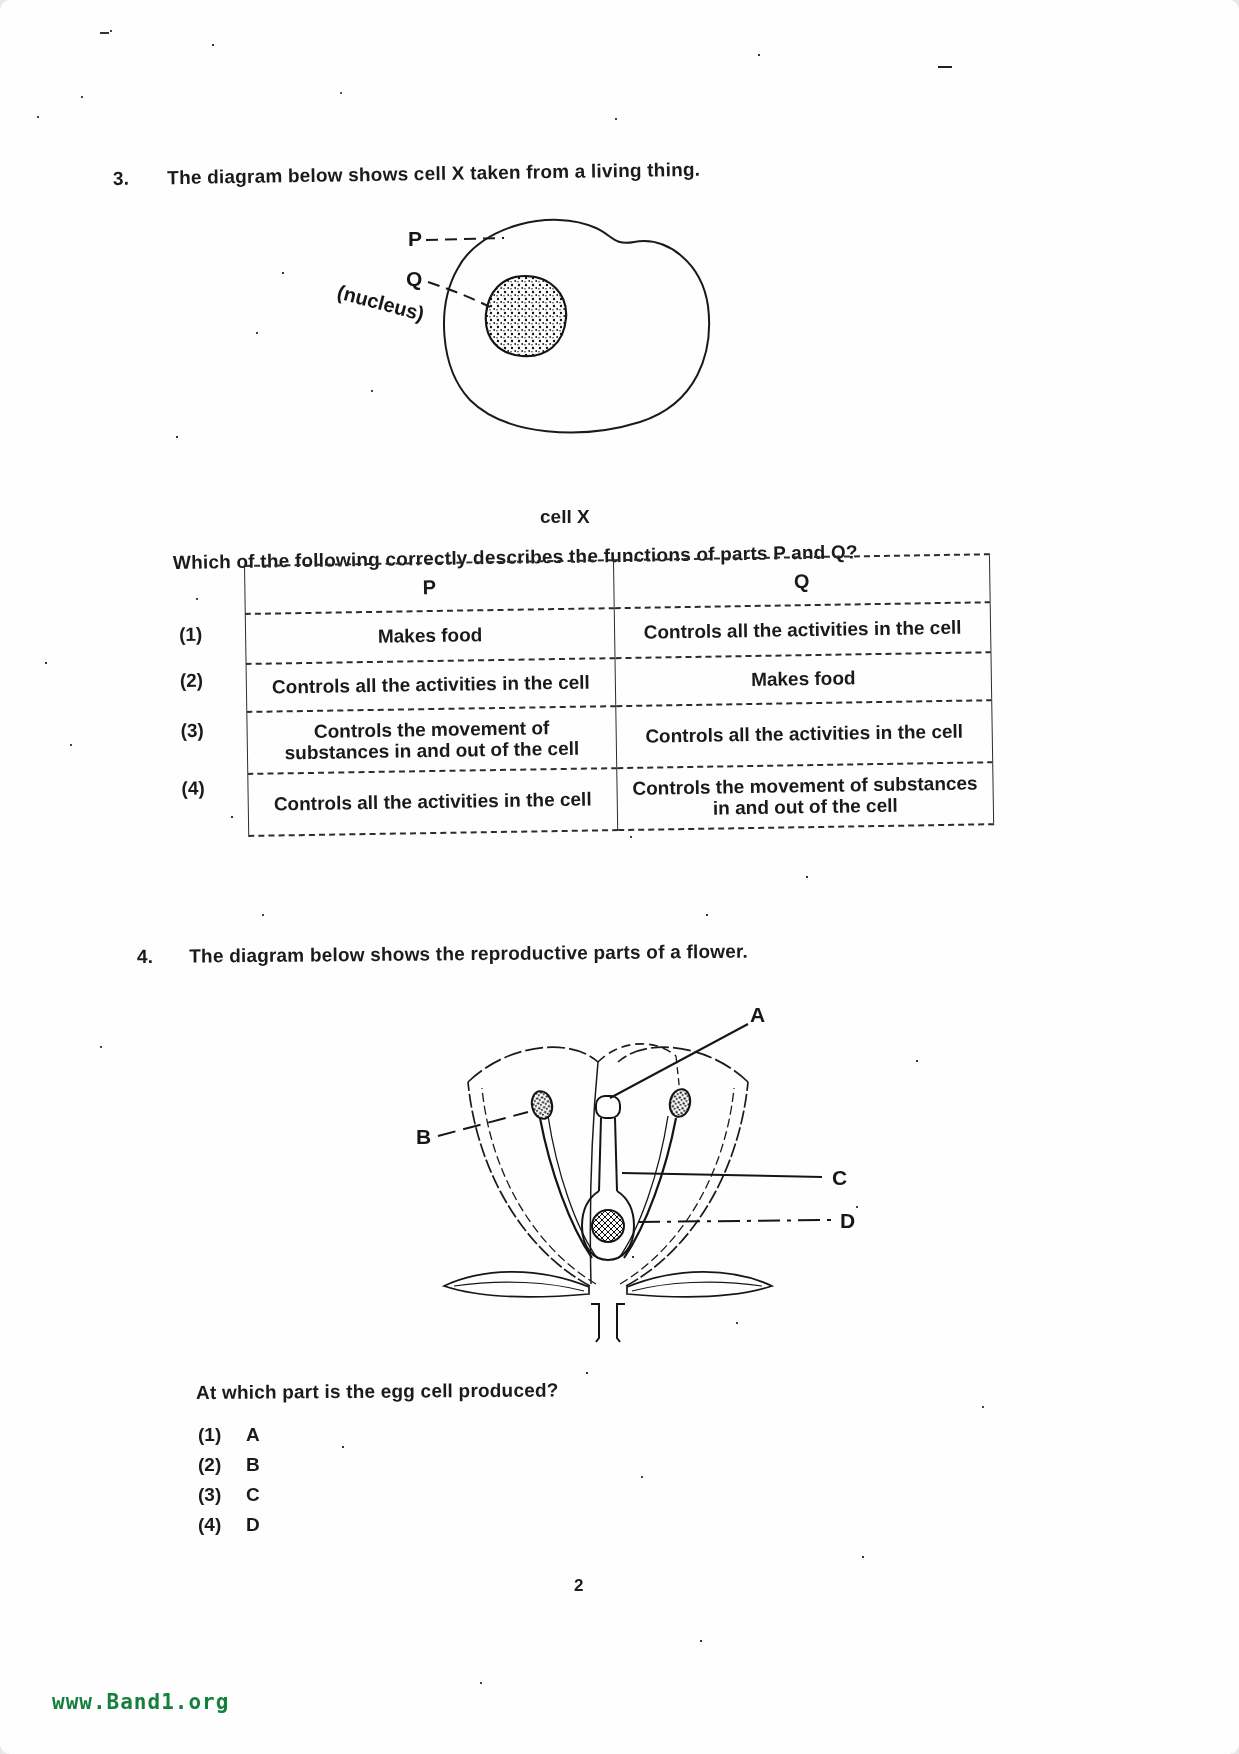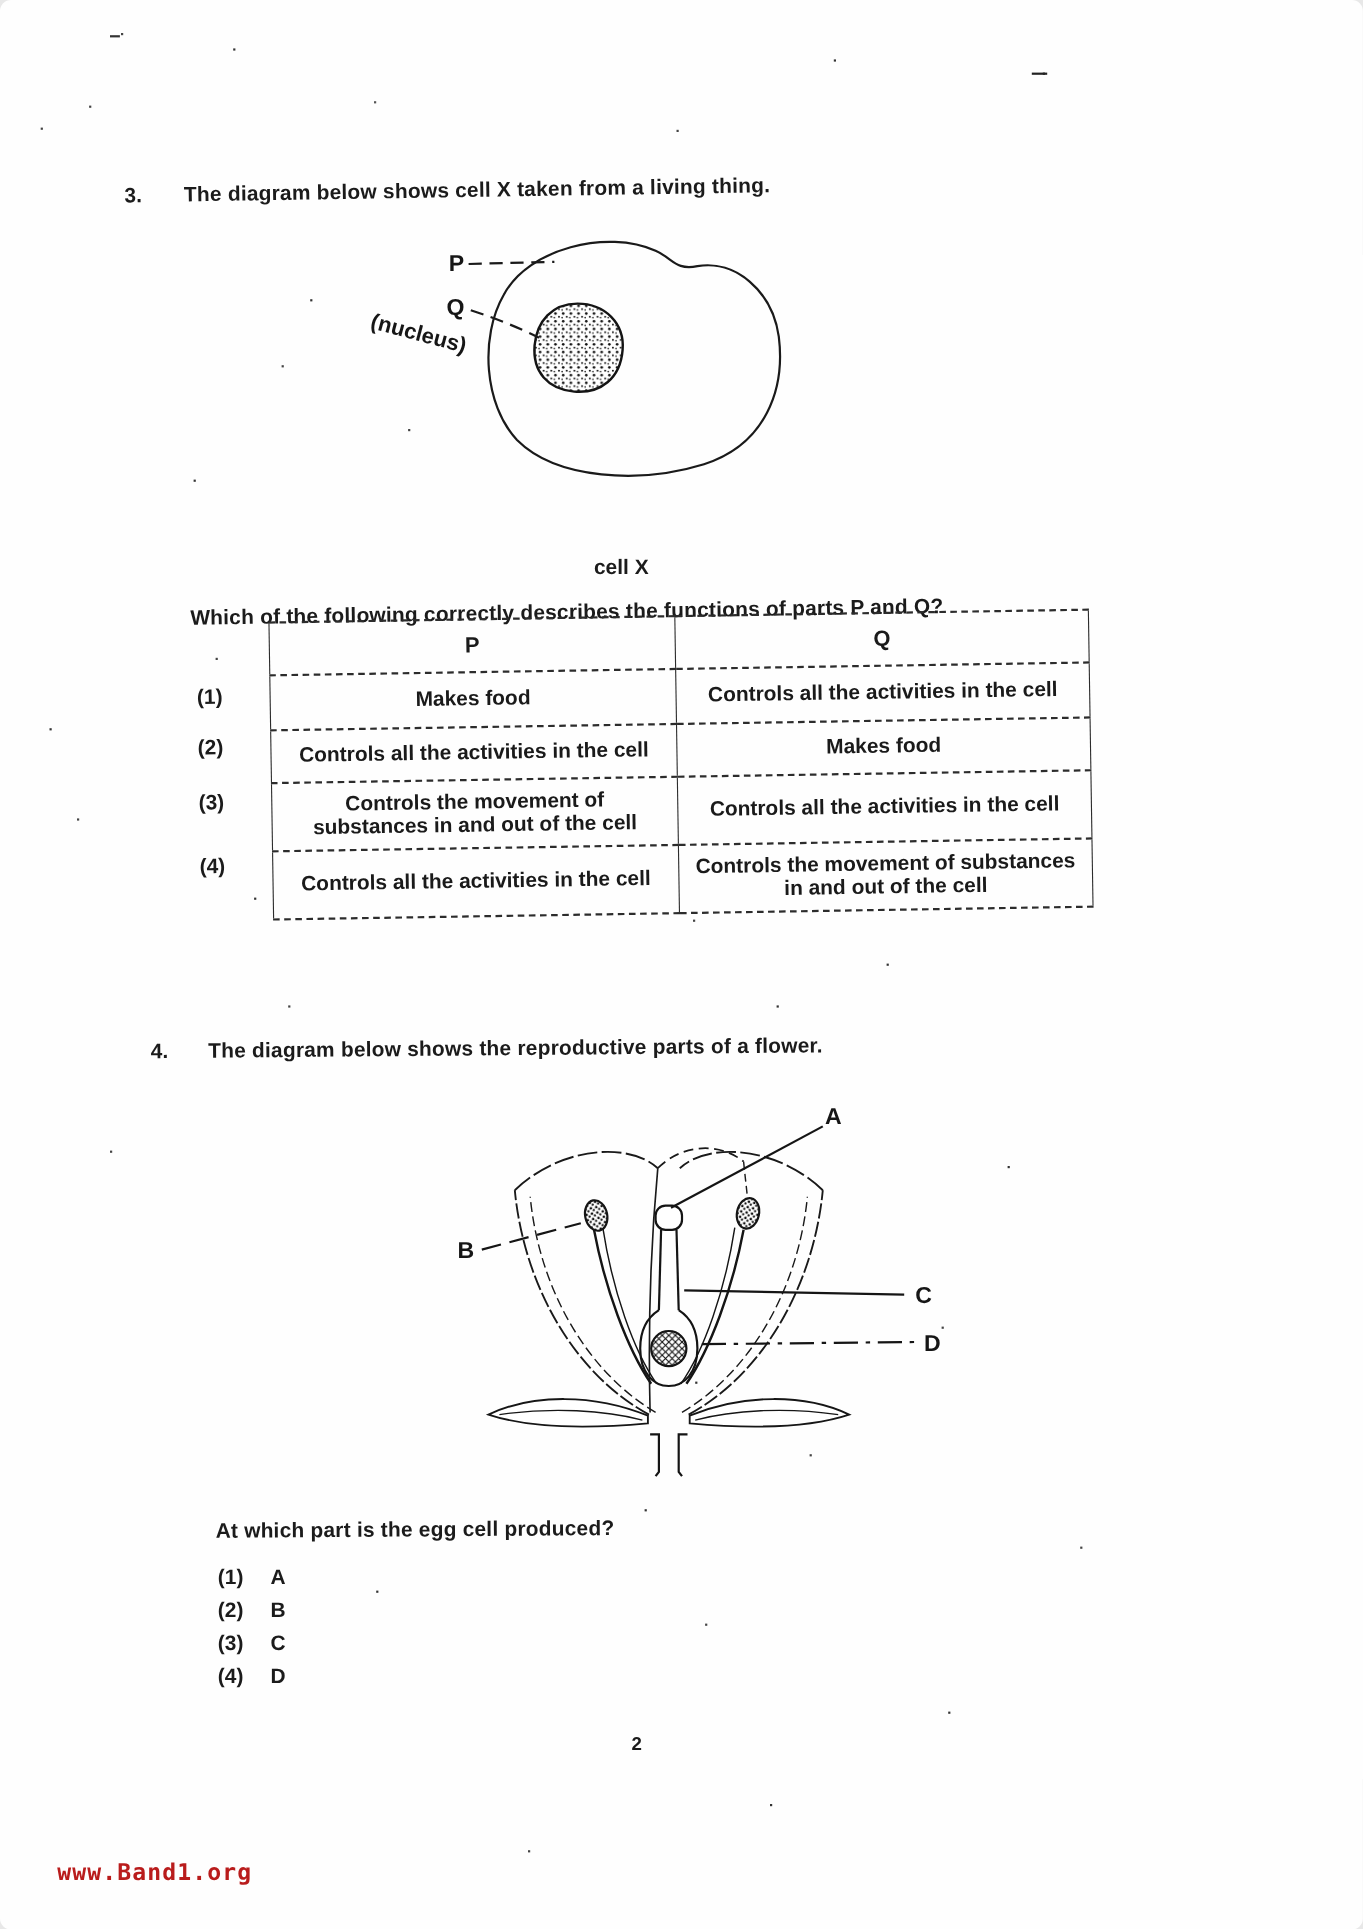--- a/index.html
+++ b/index.html
@@ -60,21 +60,21 @@
   .row-num{position:absolute;left:0;font-size:19px;font-weight:700;}
   .rn1{top:58px;}.rn2{top:104px;}.rn3{top:154px;}.rn4{top:212px;}
 
   
   .options{position:absolute;left:198px;top:1420px;}
   .opt{display:flex;height:30px;align-items:center;font-size:19px;font-weight:700;}
   .opt-num{width:48px;}
   
   .page-number{position:absolute;left:574px;top:1576px;font-size:17px;font-weight:600;}
   .footer-url{position:absolute;left:52px;top:1690px;font-size:21px;letter-spacing:1px;
-    font-family:"DejaVu Sans Mono", monospace;color:#b91c1c;font-weight:700;}
+    font-family:"DejaVu Sans Mono", monospace;color:#15803d;font-weight:700;}
 </style>
 </head>
 <body>
 
 <div class="page">
   <div class="specks"></div>
 
   <div class="qline q3-line">
     <span class="qnum">3.</span><span class="qtext">The diagram below shows cell X taken from a living thing.</span>
   </div>

